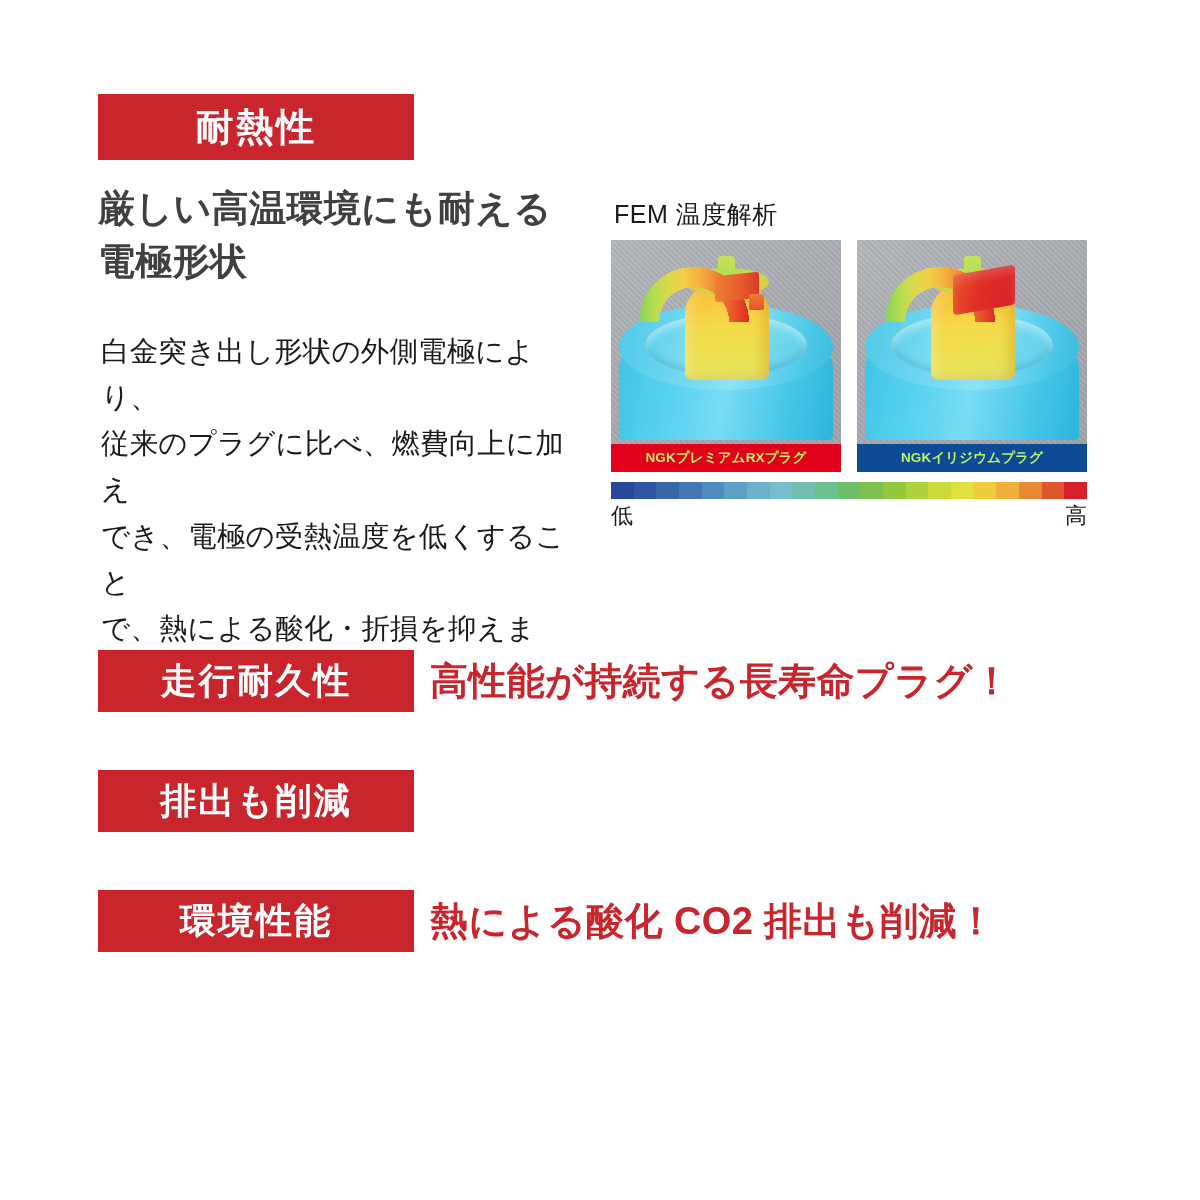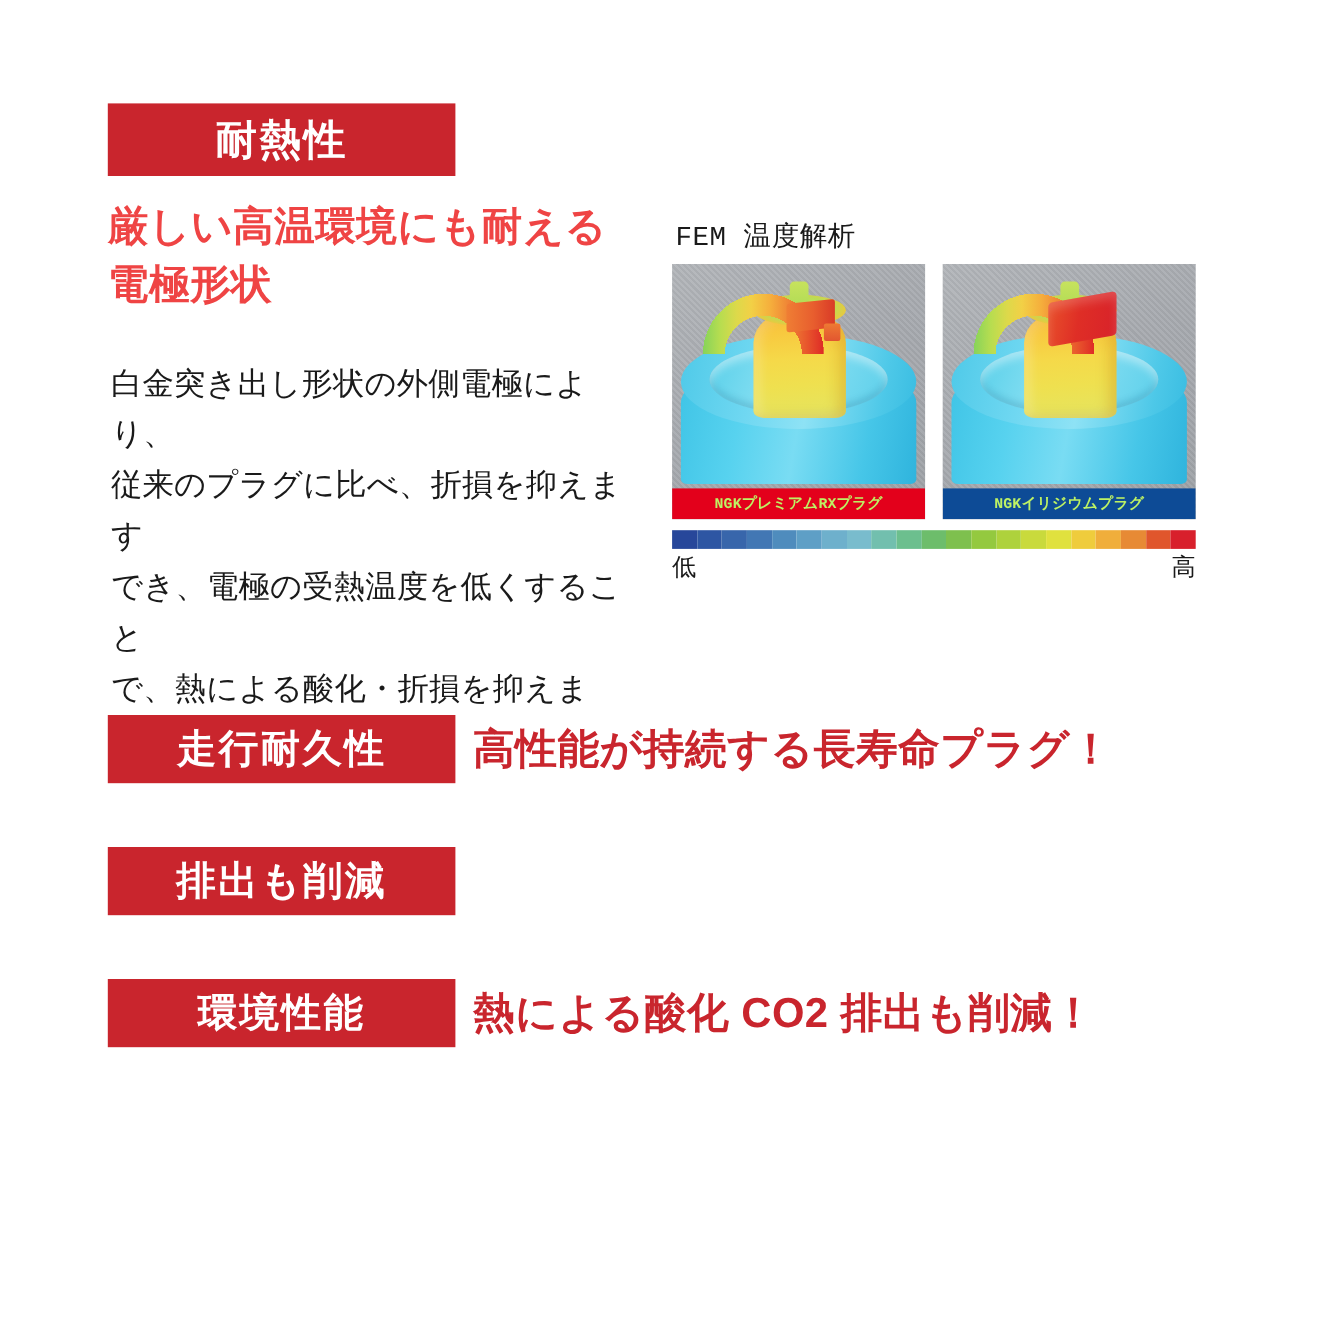--- a/index.html
+++ b/index.html
@@ -35,38 +35,37 @@
     letter-spacing: 0.06em;
     box-sizing: border-box;
   }
 
   
   .section-heat {
     position: absolute;
     left: 0; top: 0;
     width: 1200px;
     height: 600px;
-    font-family: Liberation Mono, monospace;
   }
 
   .badge-heat {
     position: absolute;
     left: 98px;
     top: 94px;
     width: 316px;
     height: 66px;
     font-size: 38px;
   }
 
   .heat-headline {
     position: absolute;
     left: 98px;
     top: 183px;
     width: 470px;
-    color: #ef4444;
+    color: #404040;
     font-size: 37px;
     font-weight: 700;
     line-height: 1.42;
     letter-spacing: 0.01em;
   }
 
   .heat-body {
     position: absolute;
     left: 101px;
     top: 328px;
@@ -296,21 +295,21 @@
 
     <div class="badge badge-heat">耐熱性</div>
 
     <div class="heat-headline">
       <div>厳しい高温環境にも耐える</div>
       <div>電極形状</div>
     </div>
 
     <div class="heat-body">
       <div>白金突き出し形状の外側電極により、</div>
-      <div>従来のプラグに比べ、折損を抑えます</div>
+      <div>従来のプラグに比べ、燃費向上に加え</div>
       <div>でき、電極の受熱温度を低くすること</div>
       <div>で、熱による酸化・折損を抑えます。</div>
     </div>
 
     <div class="fem">
 
       <div class="fem-title">FEM 温度解析</div>
 
       <div class="fem-panels">
 

